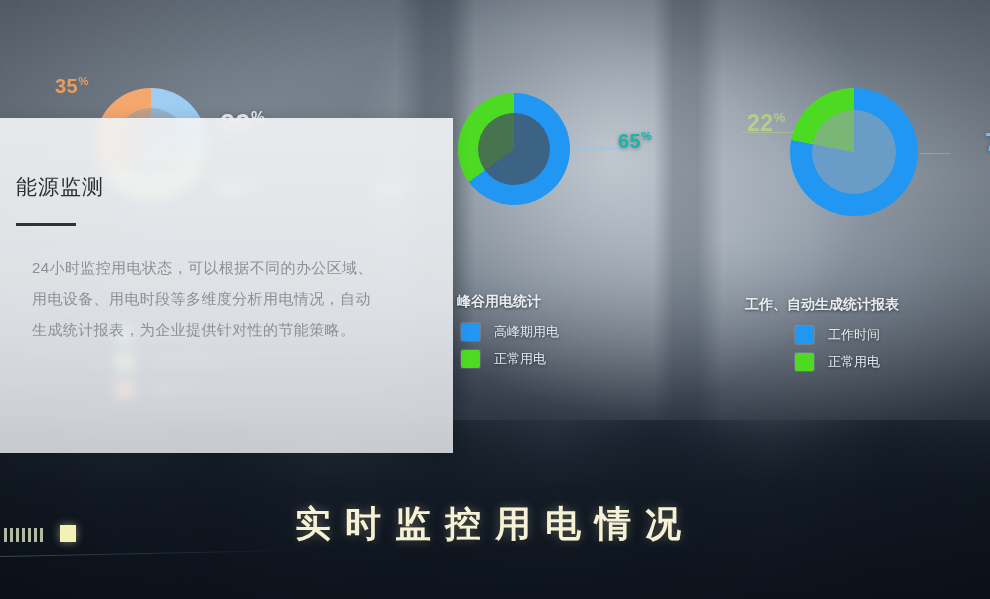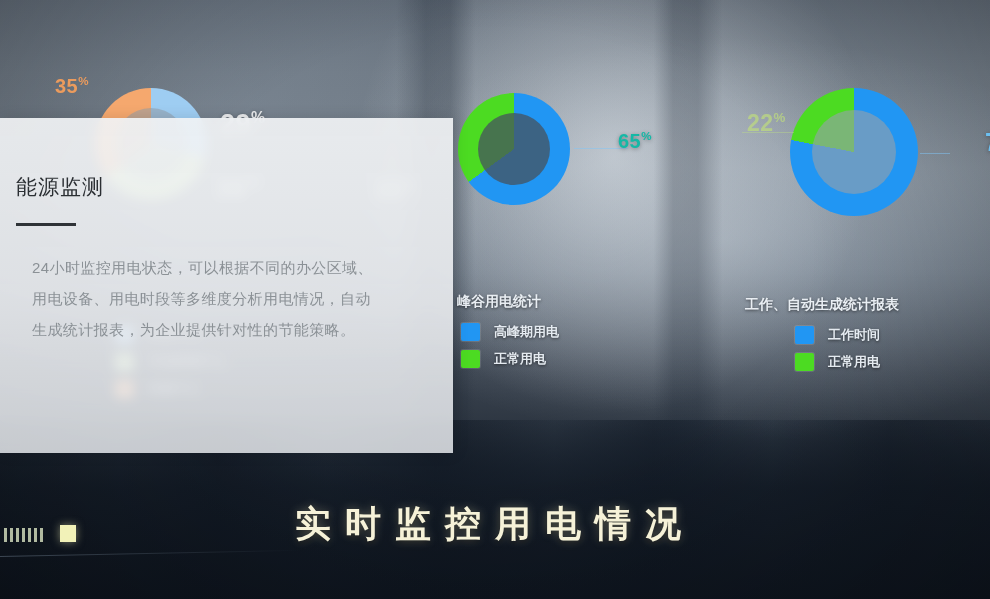--- a/index.html
+++ b/index.html
@@ -77,21 +77,21 @@
   .lead{position:absolute;height:1px;opacity:.5;}
 
   .chart-title{
     position:absolute;white-space:nowrap;font-size:14px;font-weight:700;
     color:#e9eef3;text-shadow:0 1px 3px rgba(0,0,0,.55);
   }
   .legend{position:absolute;}
   .legend-row{display:flex;align-items:center;margin-bottom:9px;}
   .swatch{width:19px;height:18px;border-radius:2px;margin-right:14px;
           box-shadow:0 0 0 1px rgba(255,255,255,.12);}
-  .legend-label{font-size:13px;font-weight:700;color:#e4eaf0;
+  .legend-label{font-size:13px;font-weight:400;color:#e4eaf0;
                 text-shadow:0 1px 3px rgba(0,0,0,.55);white-space:nowrap;}
 
   
   #chart-left{left:95px;top:88px;}
   #chart-left .legend{left:20px;top:238px;}
   #chart-left .legend-label{color:rgba(225,232,238,.75);}
 
   
   #chart-mid{left:458px;top:93px;}
   #chart-mid .chart-title{left:-1px;top:200px;}

